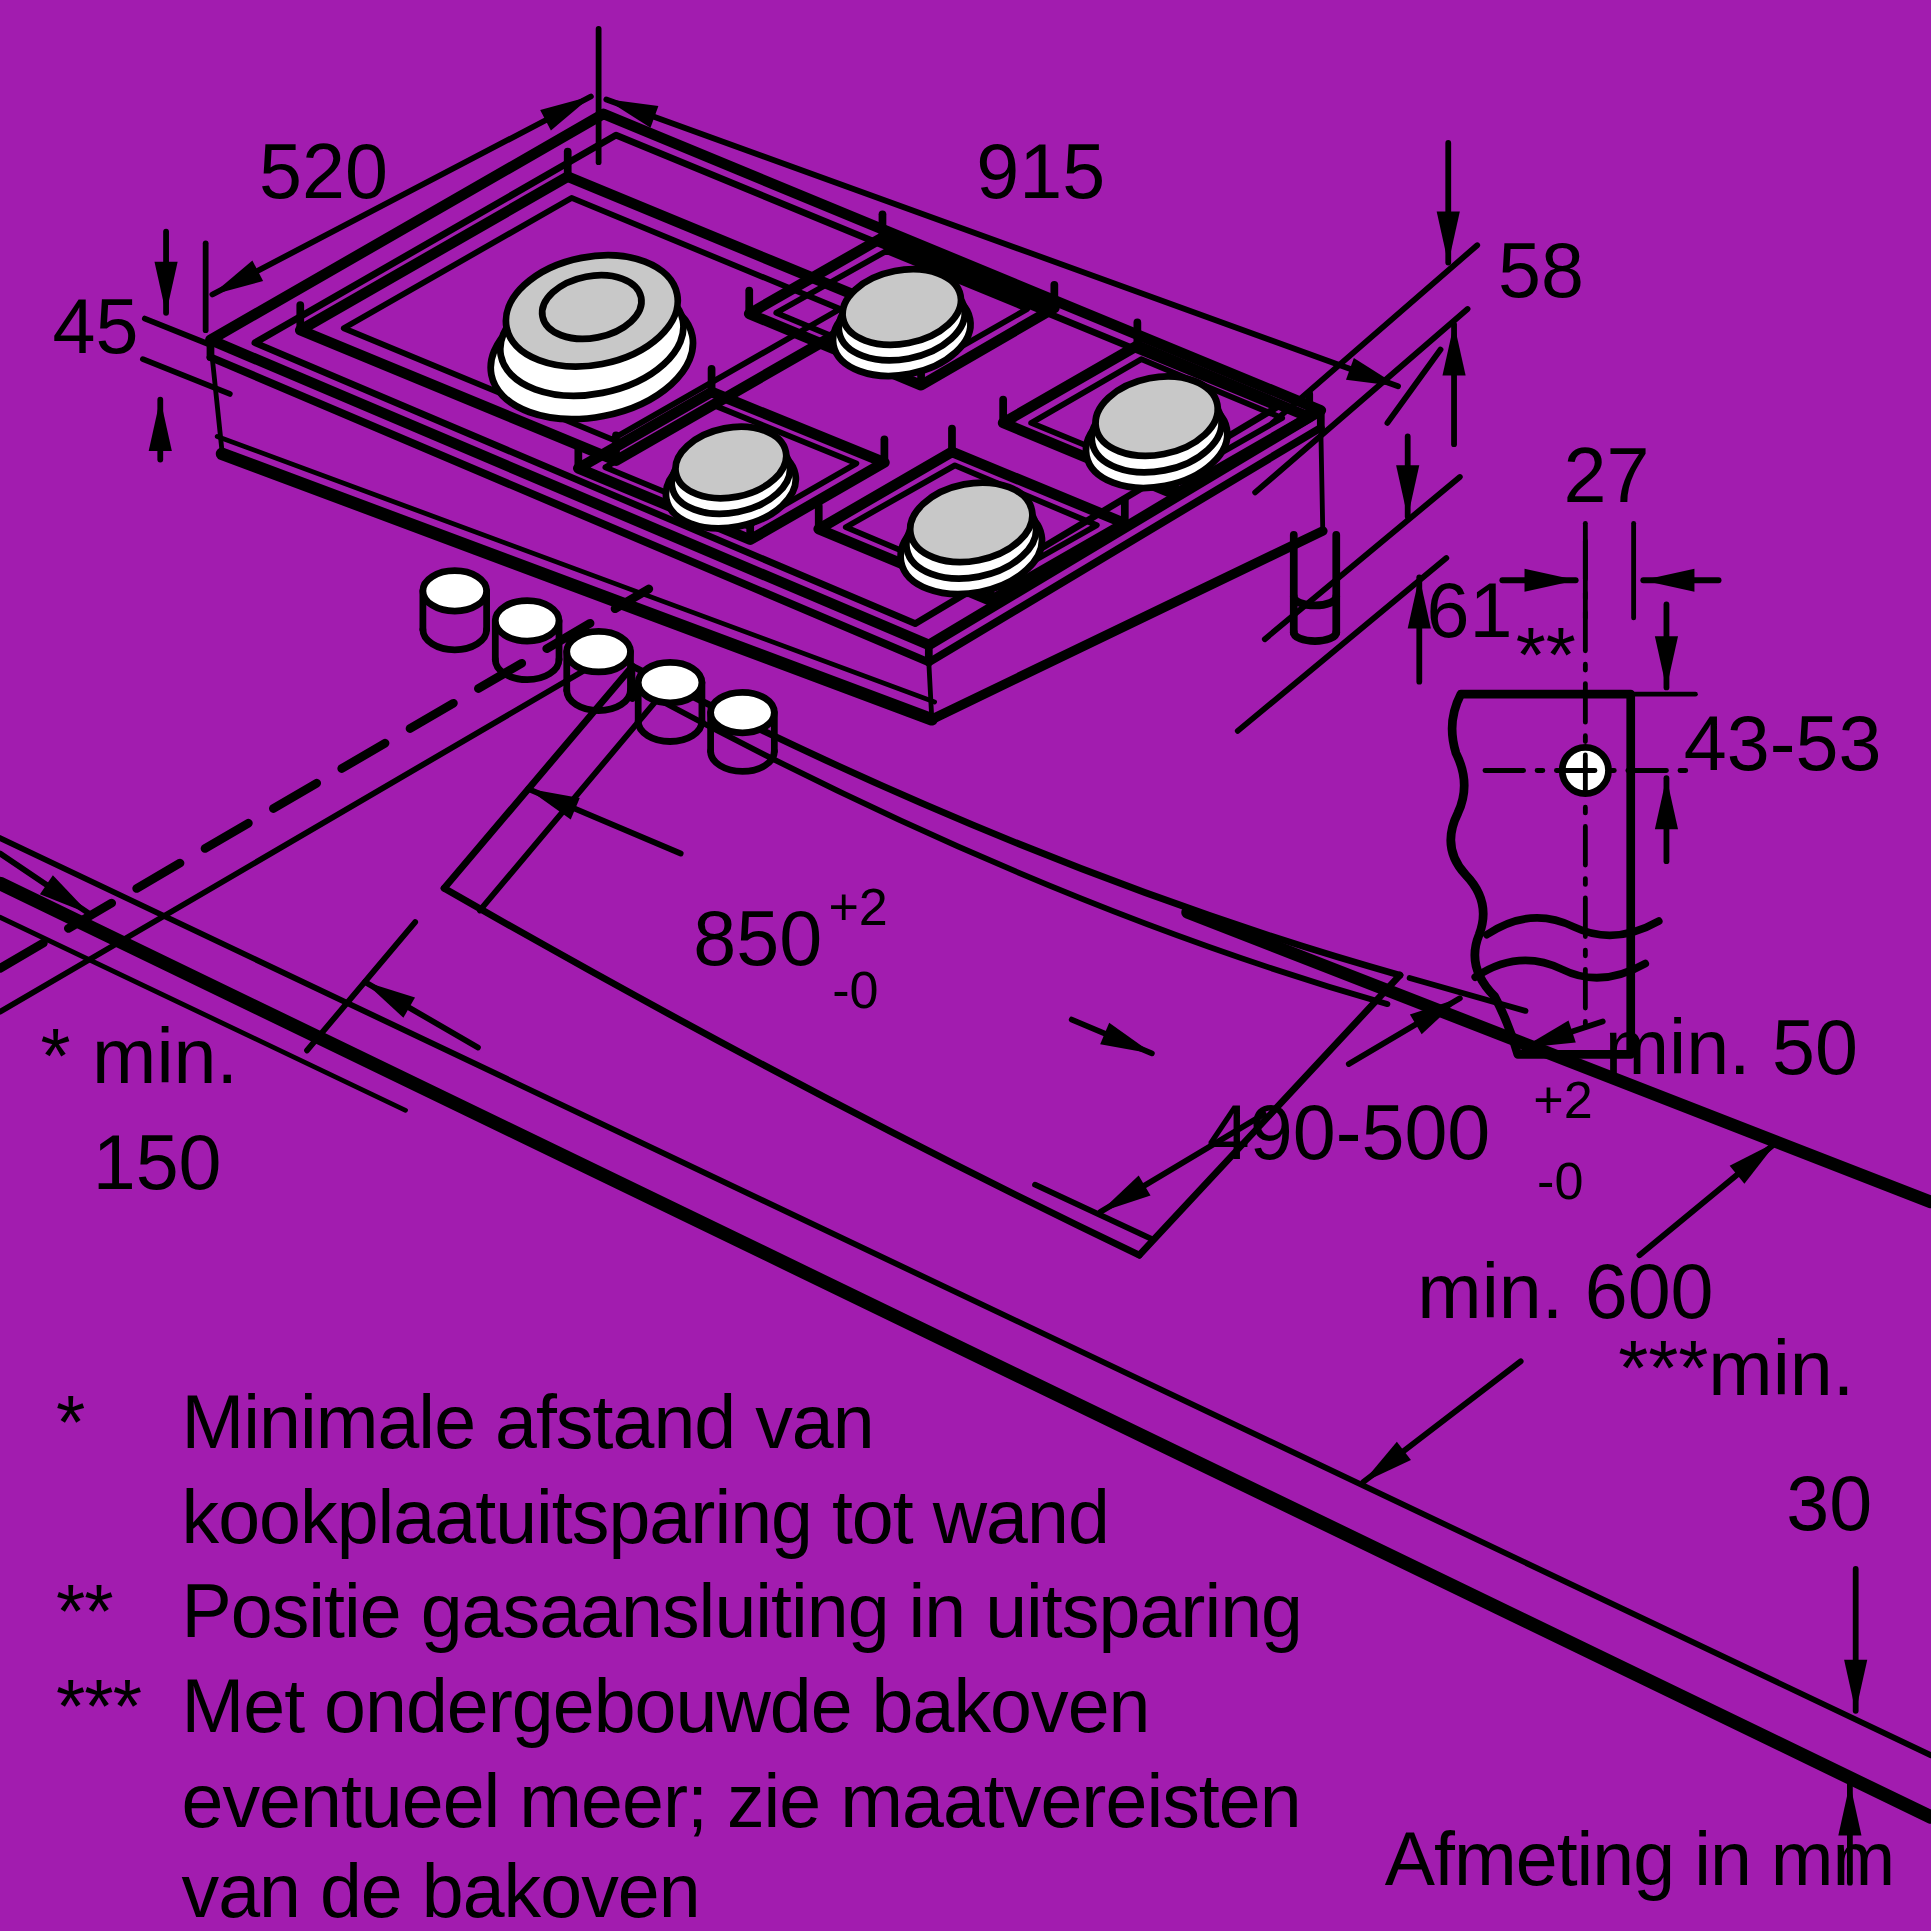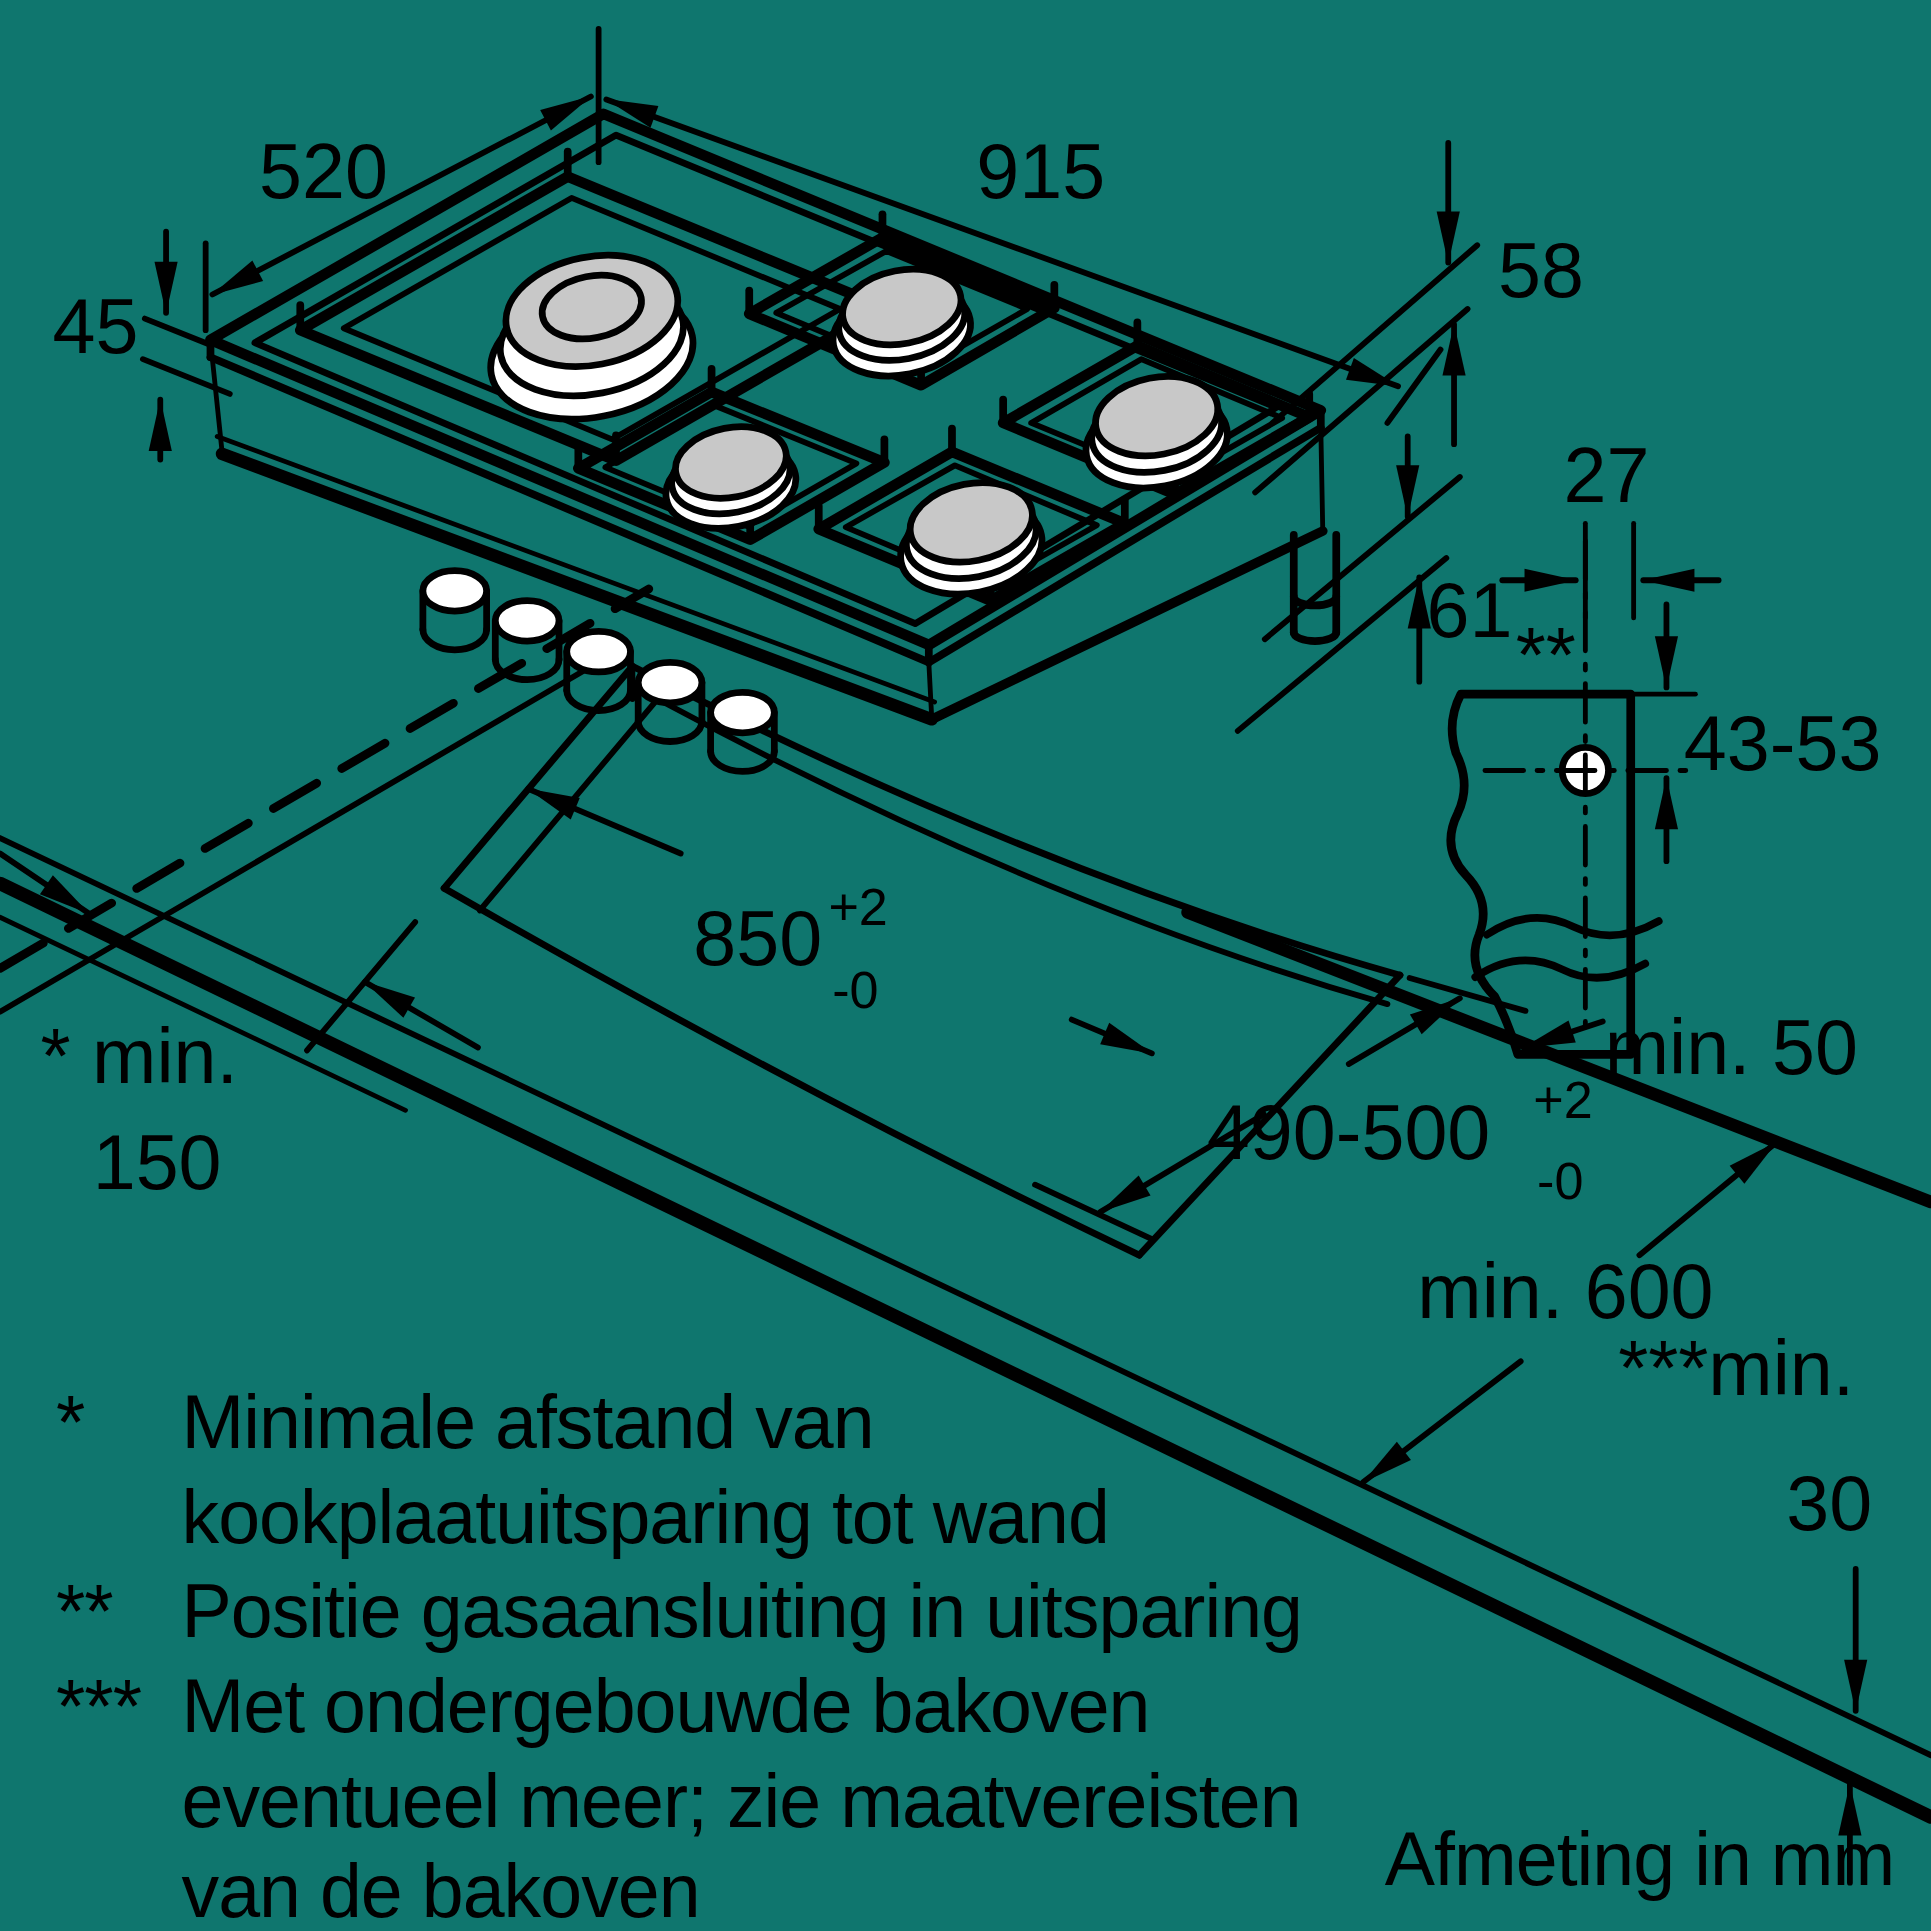--- a/index.html
+++ b/index.html
@@ -1,16 +1,16 @@
 <!DOCTYPE html>
 <html><head>
 <meta charset="utf-8">
 <style>
   html,body { margin:0; padding:0; background:#fff; }
-  .page { width:1931px; height:1931px; position:relative; background:#0f766e; overflow:hidden; }
+  .page { width:1931px; height:1931px; position:relative; background:#a21caf; overflow:hidden; }
   svg { display:block; }
   text { font-family:"Liberation Sans", sans-serif; fill:#000; }
   .dim   { font-size:80px; }
   .dimsm { font-size:54px; }
   .note  { font-size:78px; letter-spacing:-1px; }
   .draw  { fill:none; stroke:#000; stroke-linejoin:round; stroke-linecap:round; }
 </style>
 </head>
 <body>
 

